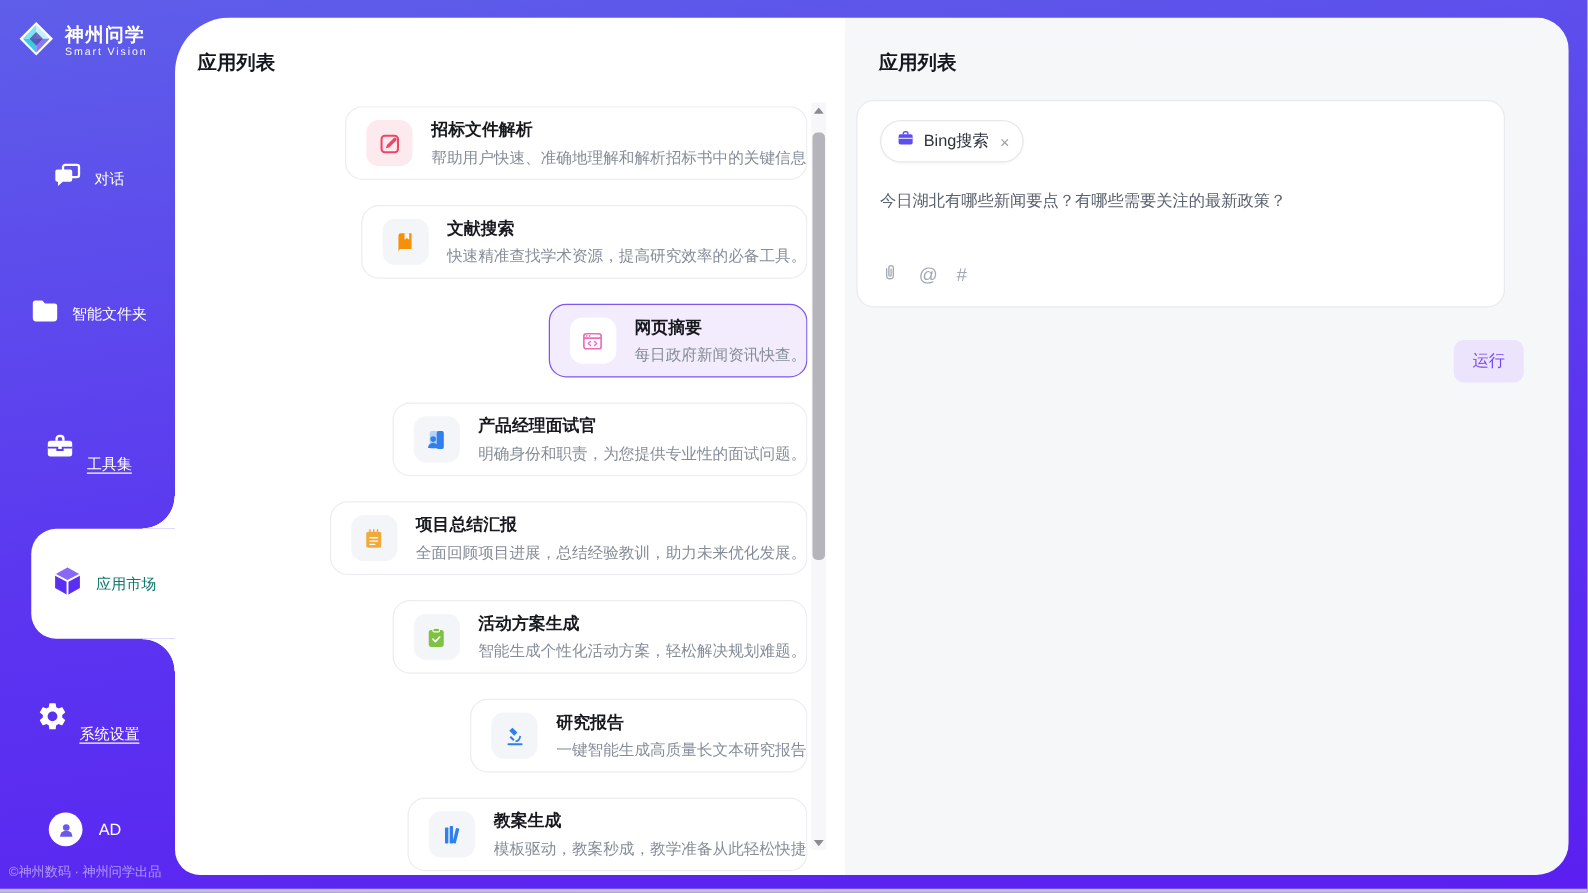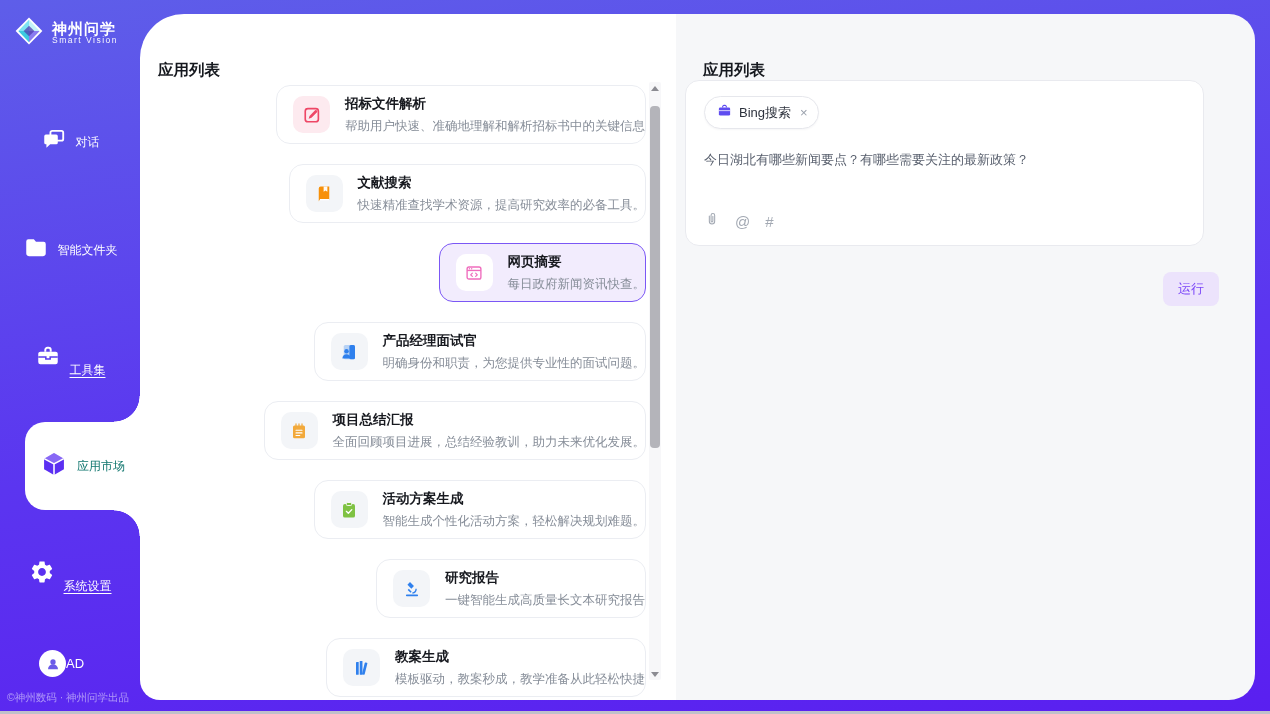--- a/index.html
+++ b/index.html
@@ -19,29 +19,29 @@
   .logo-en { font-size:8.5px; letter-spacing:1.5px; opacity:.95; }
   .nav { margin-top:48px; }
   .nav-item { height:88px; margin-bottom:20px; display:flex; flex-direction:row; align-items:center; justify-content:center; gap:9px; color:#fff; cursor:pointer; }
   .nav-item .lbl { font-size:12px; }
   .nav-item.underlined .lbl { text-decoration:underline; text-underline-offset:3px;margin-top:24px; }
   .nav-item.selected { position:relative; margin-left:25px; width:115px; background:#fff; border-radius:20px 0 0 20px; color:#0f766e; }
   .nav-item.selected::before { content:""; position:absolute; right:0; top:-26px; width:26px; height:26px;
       background:radial-gradient(circle 26px at 0 0, rgba(0,0,0,0) 25.2px, #fff 25.8px); }
   .nav-item.selected::after { content:""; position:absolute; right:0; bottom:-26px; width:26px; height:26px;
       background:radial-gradient(circle 26px at 0 100%, rgba(0,0,0,0) 25.2px, #fff 25.8px); }
-  .user-row { position:absolute; left:39px; bottom:37px; display:flex; align-items:center; cursor:pointer; }
+  .user-row { position:absolute; left:39px; bottom:37px; display:flex; align-items:center; gap:13px; cursor:pointer; }
   .avatar { width:27px; height:27px; border-radius:50%; background:#fff; display:flex; align-items:center; justify-content:center; }
   .user-initials { color:#fff; font-size:13px; }
   .copyright { position:absolute; left:7px; bottom:9px; width:130px; font-size:10.5px; color:rgba(255,255,255,.5); white-space:nowrap; }
 
   
   .content { position:absolute; left:140px; top:14px; right:15px; bottom:14px; border-radius:44px 26px 26px 20px; overflow:hidden; display:flex; z-index:4; }
   .panel-list { width:536px; background:#fff; position:relative; flex:none; }
-  .panel-title { position:absolute; top:26px; left:18px; font-size:15.5px; font-weight:bold; color:#15181e;margin-top:20px; }
+  .panel-title { position:absolute; top:26px; left:18px; font-size:15.5px; font-weight:bold; color:#15181e; }
   .cards { position:absolute; top:71px; left:18px; width:488px; bottom:0; overflow:hidden; display:flex; flex-direction:column; gap:20px;align-items:flex-end; }
   .card { flex:none; height:59px; border:1px solid #ebedf2; border-radius:14px; background:#fff; display:flex; align-items:center; gap:15px; padding-left:16px; cursor:pointer; }
   .card.selected { background:#f2ecfd; border:1px solid #7b57f5; }
   .icbox { width:37px; height:37px; border-radius:10px; background:#f3f5f8; display:flex; align-items:center; justify-content:center; flex:none; }
   .card.selected .icbox { background:#fff; }
   .card-txt { display:flex; flex-direction:column; gap:5px; }
   .card-title { font-size:13.5px; font-weight:bold; color:#17191f; }
   .card-desc { font-size:12.5px; color:#868d98; }
   .ic0 { background:#fdeaef; } .ic0 svg { color:#ee4766; }
   .ic1 svg { color:#f79009; }

